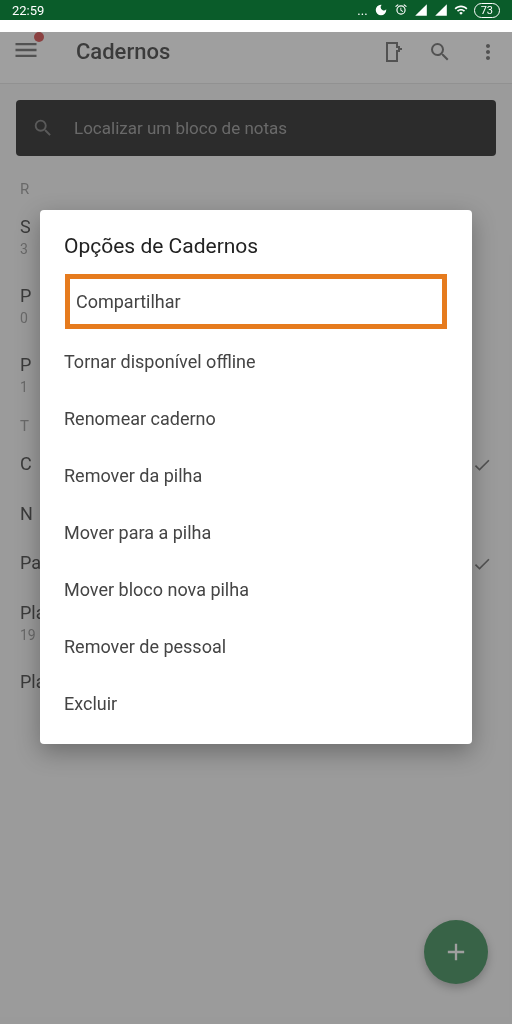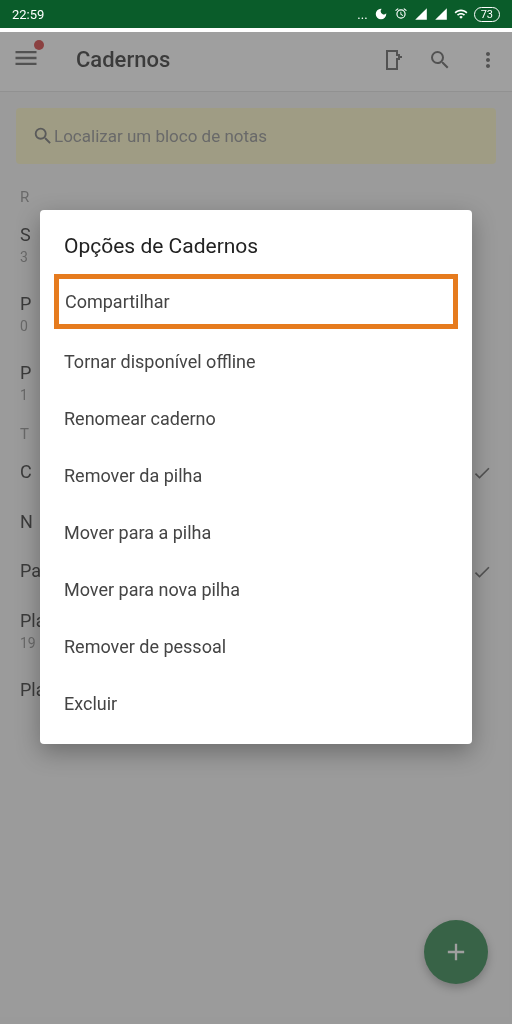--- a/index.html
+++ b/index.html
@@ -1,51 +1,51 @@
 <!DOCTYPE html>
 <html><head>
   <meta charset="utf-8">
   <style>
     * { margin: 0; padding: 0; box-sizing: border-box; font-family: -apple-system, BlinkMacSystemFont, "Segoe UI", Roboto, sans-serif; }
     body { width: 512px; height: 1024px; overflow: hidden; position: relative; background: #f5f5f5; }
     
-    .status-bar { height: 28px; background: #0a5c2a; color: #fff; display: flex; align-items: center; justify-content: space-between; padding: 0 12px; font-size: 13px; }
+    .status-bar { height: 20px; background: #0a5c2a; color: #fff; display: flex; align-items: center; justify-content: space-between; padding: 0 12px; font-size: 13px; }
     .status-right { display: flex; align-items: center; gap: 6px; }
     .status-right svg { width: 14px; height: 14px; fill: #fff; }
     .battery-badge { border: 1px solid #fff; border-radius: 8px; padding: 0 6px; font-size: 11px; }
     
     .top-bar { height: 64px; background: #fff; display: flex; align-items: center; padding: 0 12px; gap: 36px; border-bottom: 1px solid #e0e0e0; }
     .hamburger { position: relative; width: 28px; }
     .hamburger svg { width: 28px; height: 28px; fill: #555; }
     .red-dot { position: absolute; top: -4px; right: -4px; width: 10px; height: 10px; background: #d32f2f; border-radius: 50%; }
     .title { font-size: 22px; font-weight: 500; color: #222; flex: 1; }
     .top-actions { display: flex; gap: 24px; align-items: center; }
     .top-actions svg { width: 24px; height: 24px; fill: #555; }
     
-    .search-box { margin: 16px; height: 56px; background: #fef9c3; border-radius: 4px; display: flex; align-items: center; padding: 0 16px; }
+    .search-box { margin: 16px; height: 56px; background: #000000; border-radius: 4px; display: flex; align-items: center; padding: 0 16px; gap: 20px; }
     .search-box svg { width: 22px; height: 22px; fill: #666; }
     .search-placeholder { color: #888; font-size: 17px; }
     
     .section-letter { padding: 8px 20px 4px; color: #888; font-size: 15px; }
     
     .list-item { padding: 14px 20px; display: flex; align-items: flex-start; justify-content: space-between; }
     .list-item-text { display: flex; flex-direction: column; gap: 4px; }
     .list-item-title { font-size: 18px; color: #222; }
     .list-item-subtitle { font-size: 14px; color: #888; }
     .check-svg { width: 20px; height: 20px; fill: #555; margin-top: 2px; }
     
     .fab { position: absolute; bottom: 40px; right: 24px; width: 64px; height: 64px; background: #1b7a3c; border-radius: 50%; display: flex; align-items: center; justify-content: center; box-shadow: 0 4px 8px rgba(0,0,0,0.3); }
     .fab svg { width: 28px; height: 28px; fill: #fff; }
     
     .overlay { position: absolute; top: 32px; left: 0; right: 0; bottom: 0; background: rgba(80,80,80,0.55); }
     
     .dialog { position: absolute; top: 210px; left: 40px; right: 40px; background: #fff; border-radius: 4px; box-shadow: 0 8px 24px rgba(0,0,0,0.3); padding: 24px 0 12px; }
     .dialog-title { font-size: 21px; font-weight: 400; color: #222; padding: 0 24px 12px; }
     .dialog-item { padding: 18px 24px; font-size: 18px; color: #444; }
-    .highlighted { border: 5px solid #e67b1e; margin: 4px 14px; padding: 12px 6px; }
+    .highlighted { border: 5px solid #e67b1e; margin: 4px 25px; padding: 12px 6px; }
   </style>
 </head>
 <body>
 
 <div class="status-bar">
   <span>22:59</span>
   <div class="status-right">
     <span>...</span>
     <svg viewBox="0 0 24 24">
         <path d="M12 3a9 9 0 1 0 9 9c0-.46-.04-.92-.1-1.36a5.39 5.39 0 0 1-9.54-3.28c0-1.5.62-2.86 1.62-3.83C12.65 3.18 12.33 3 12 3z"></path>
@@ -164,16 +164,16 @@
 
 <div class="overlay"></div>
 
 <div class="dialog">
   <div class="dialog-title">Opções de Cadernos</div>
   <div class="dialog-item highlighted">Compartilhar</div>
   <div class="dialog-item">Tornar disponível offline</div>
   <div class="dialog-item">Renomear caderno</div>
   <div class="dialog-item">Remover da pilha</div>
   <div class="dialog-item">Mover para a pilha</div>
-  <div class="dialog-item">Mover para nova pilha</div>
+  <div class="dialog-item">Mover bloco nova pilha</div>
   <div class="dialog-item">Remover de pessoal</div>
   <div class="dialog-item">Excluir</div>
 </div>
 
 </body></html>

